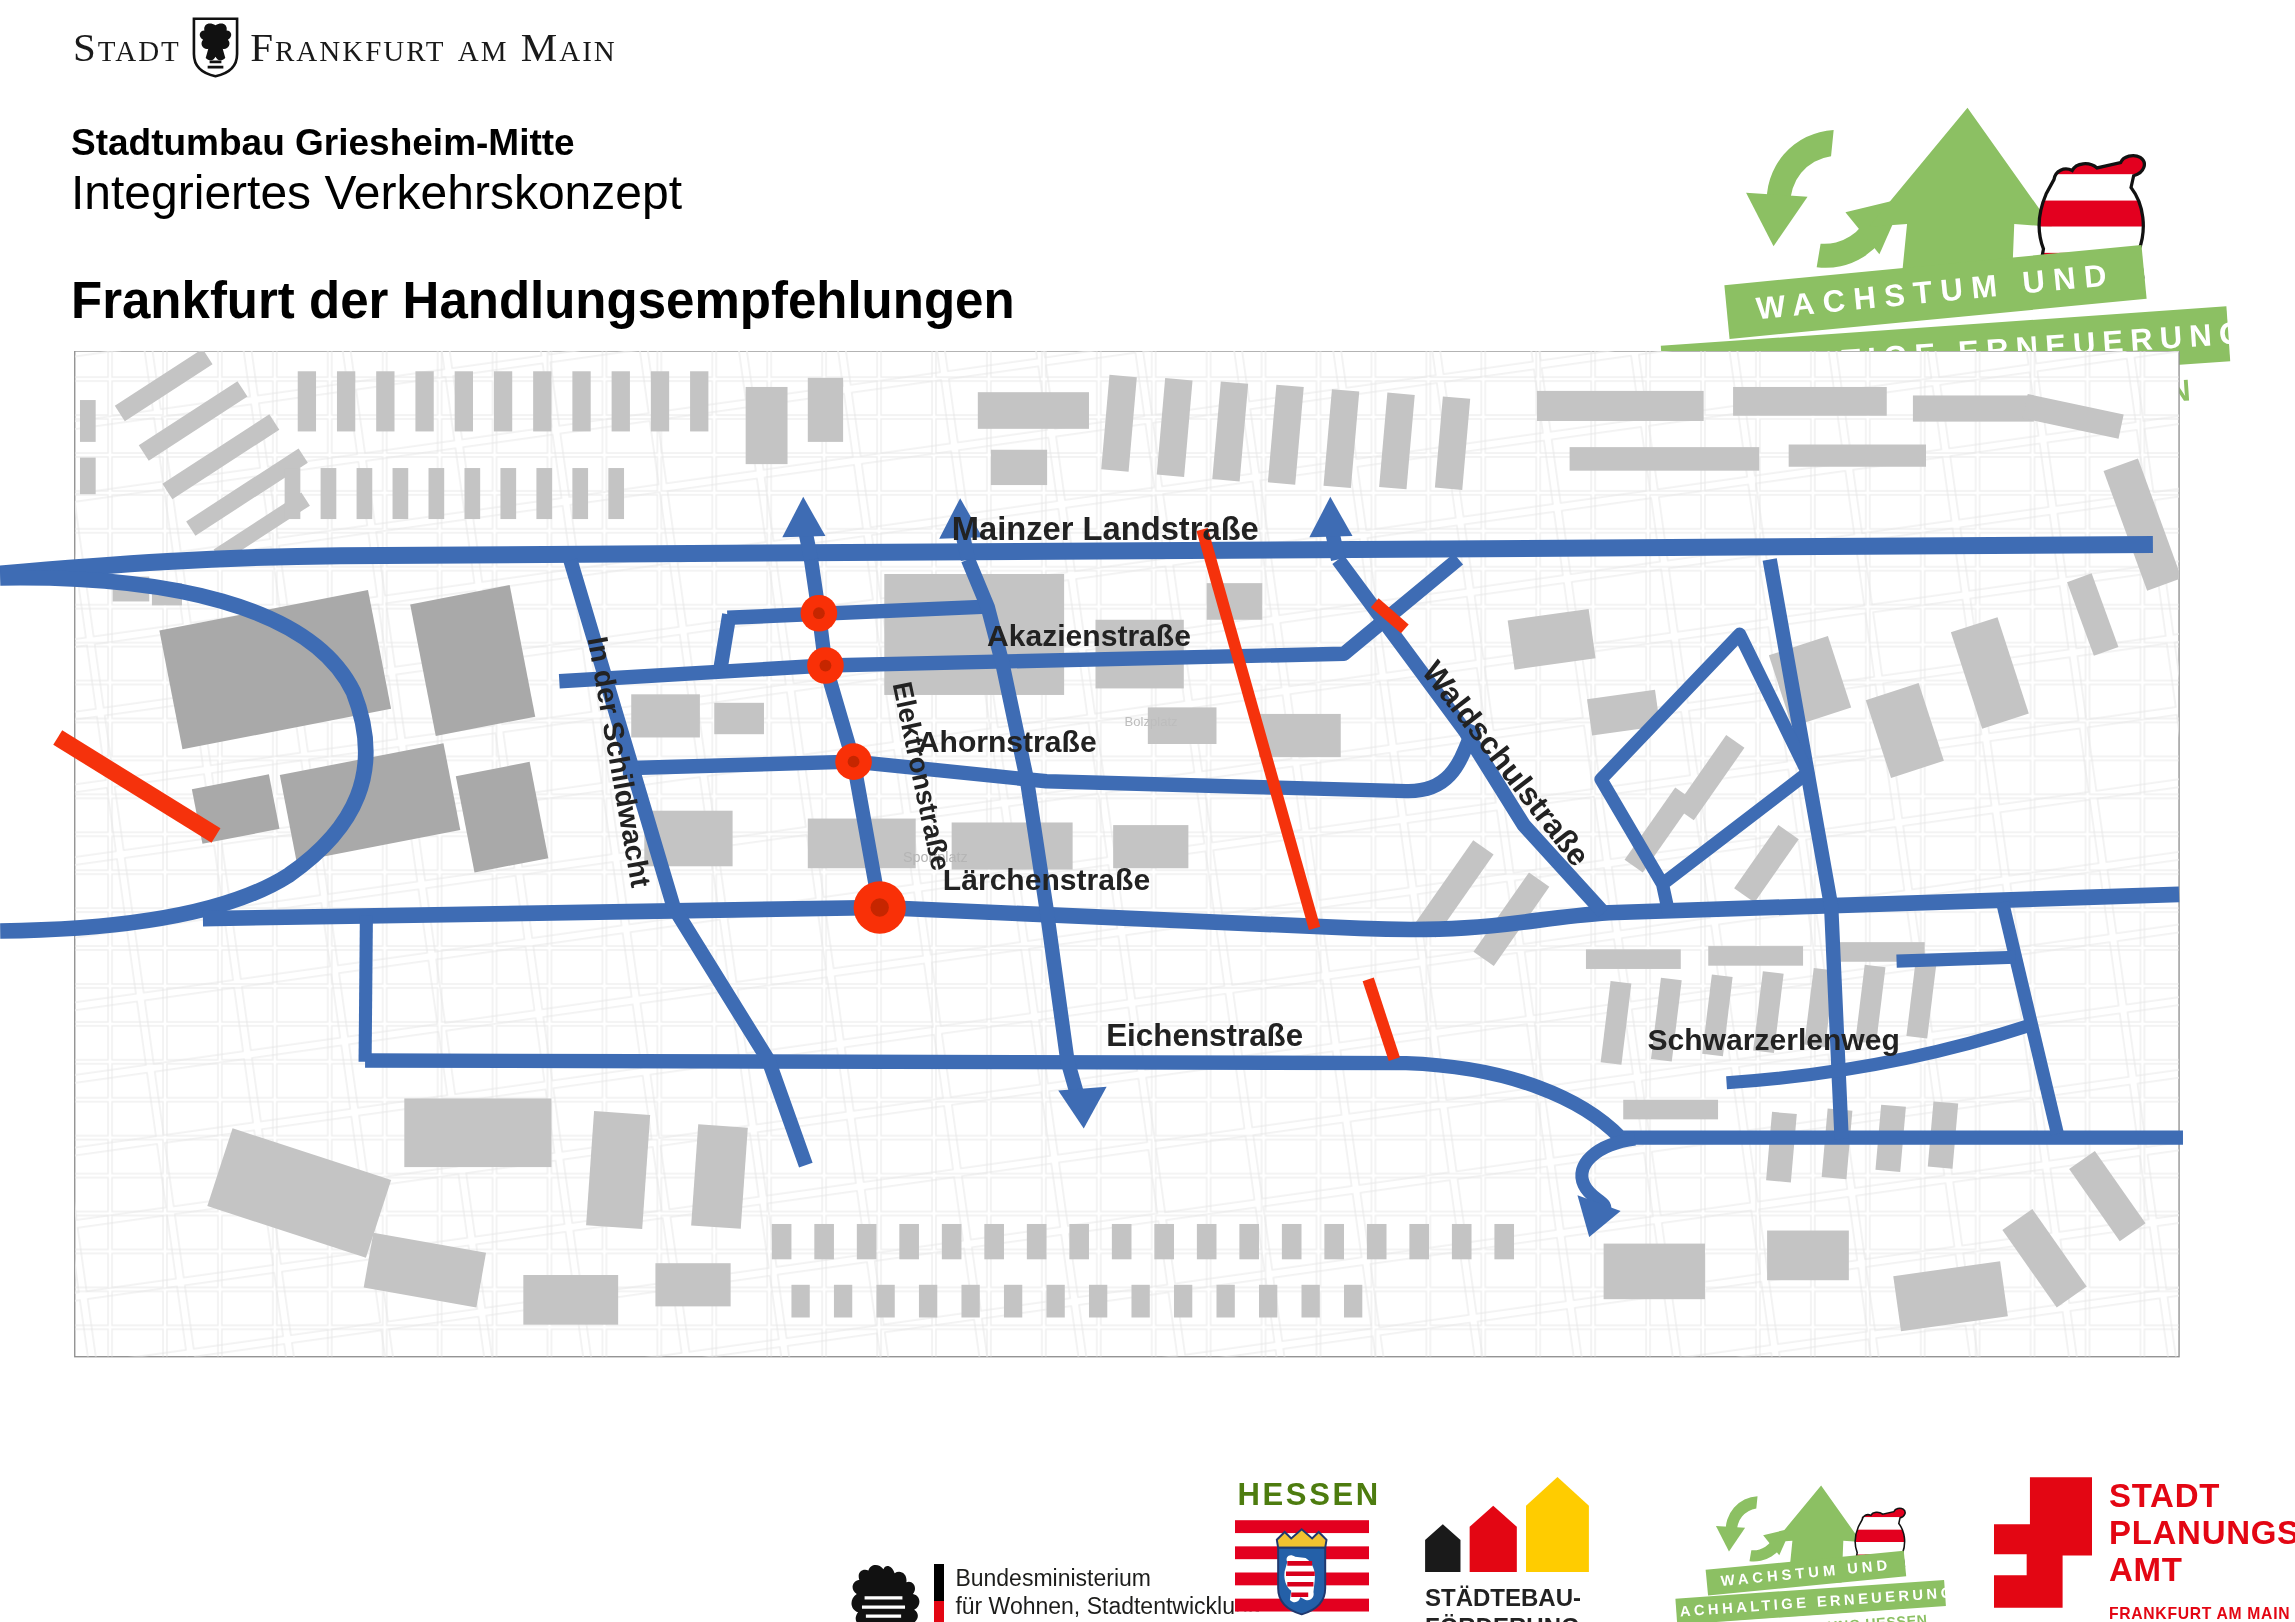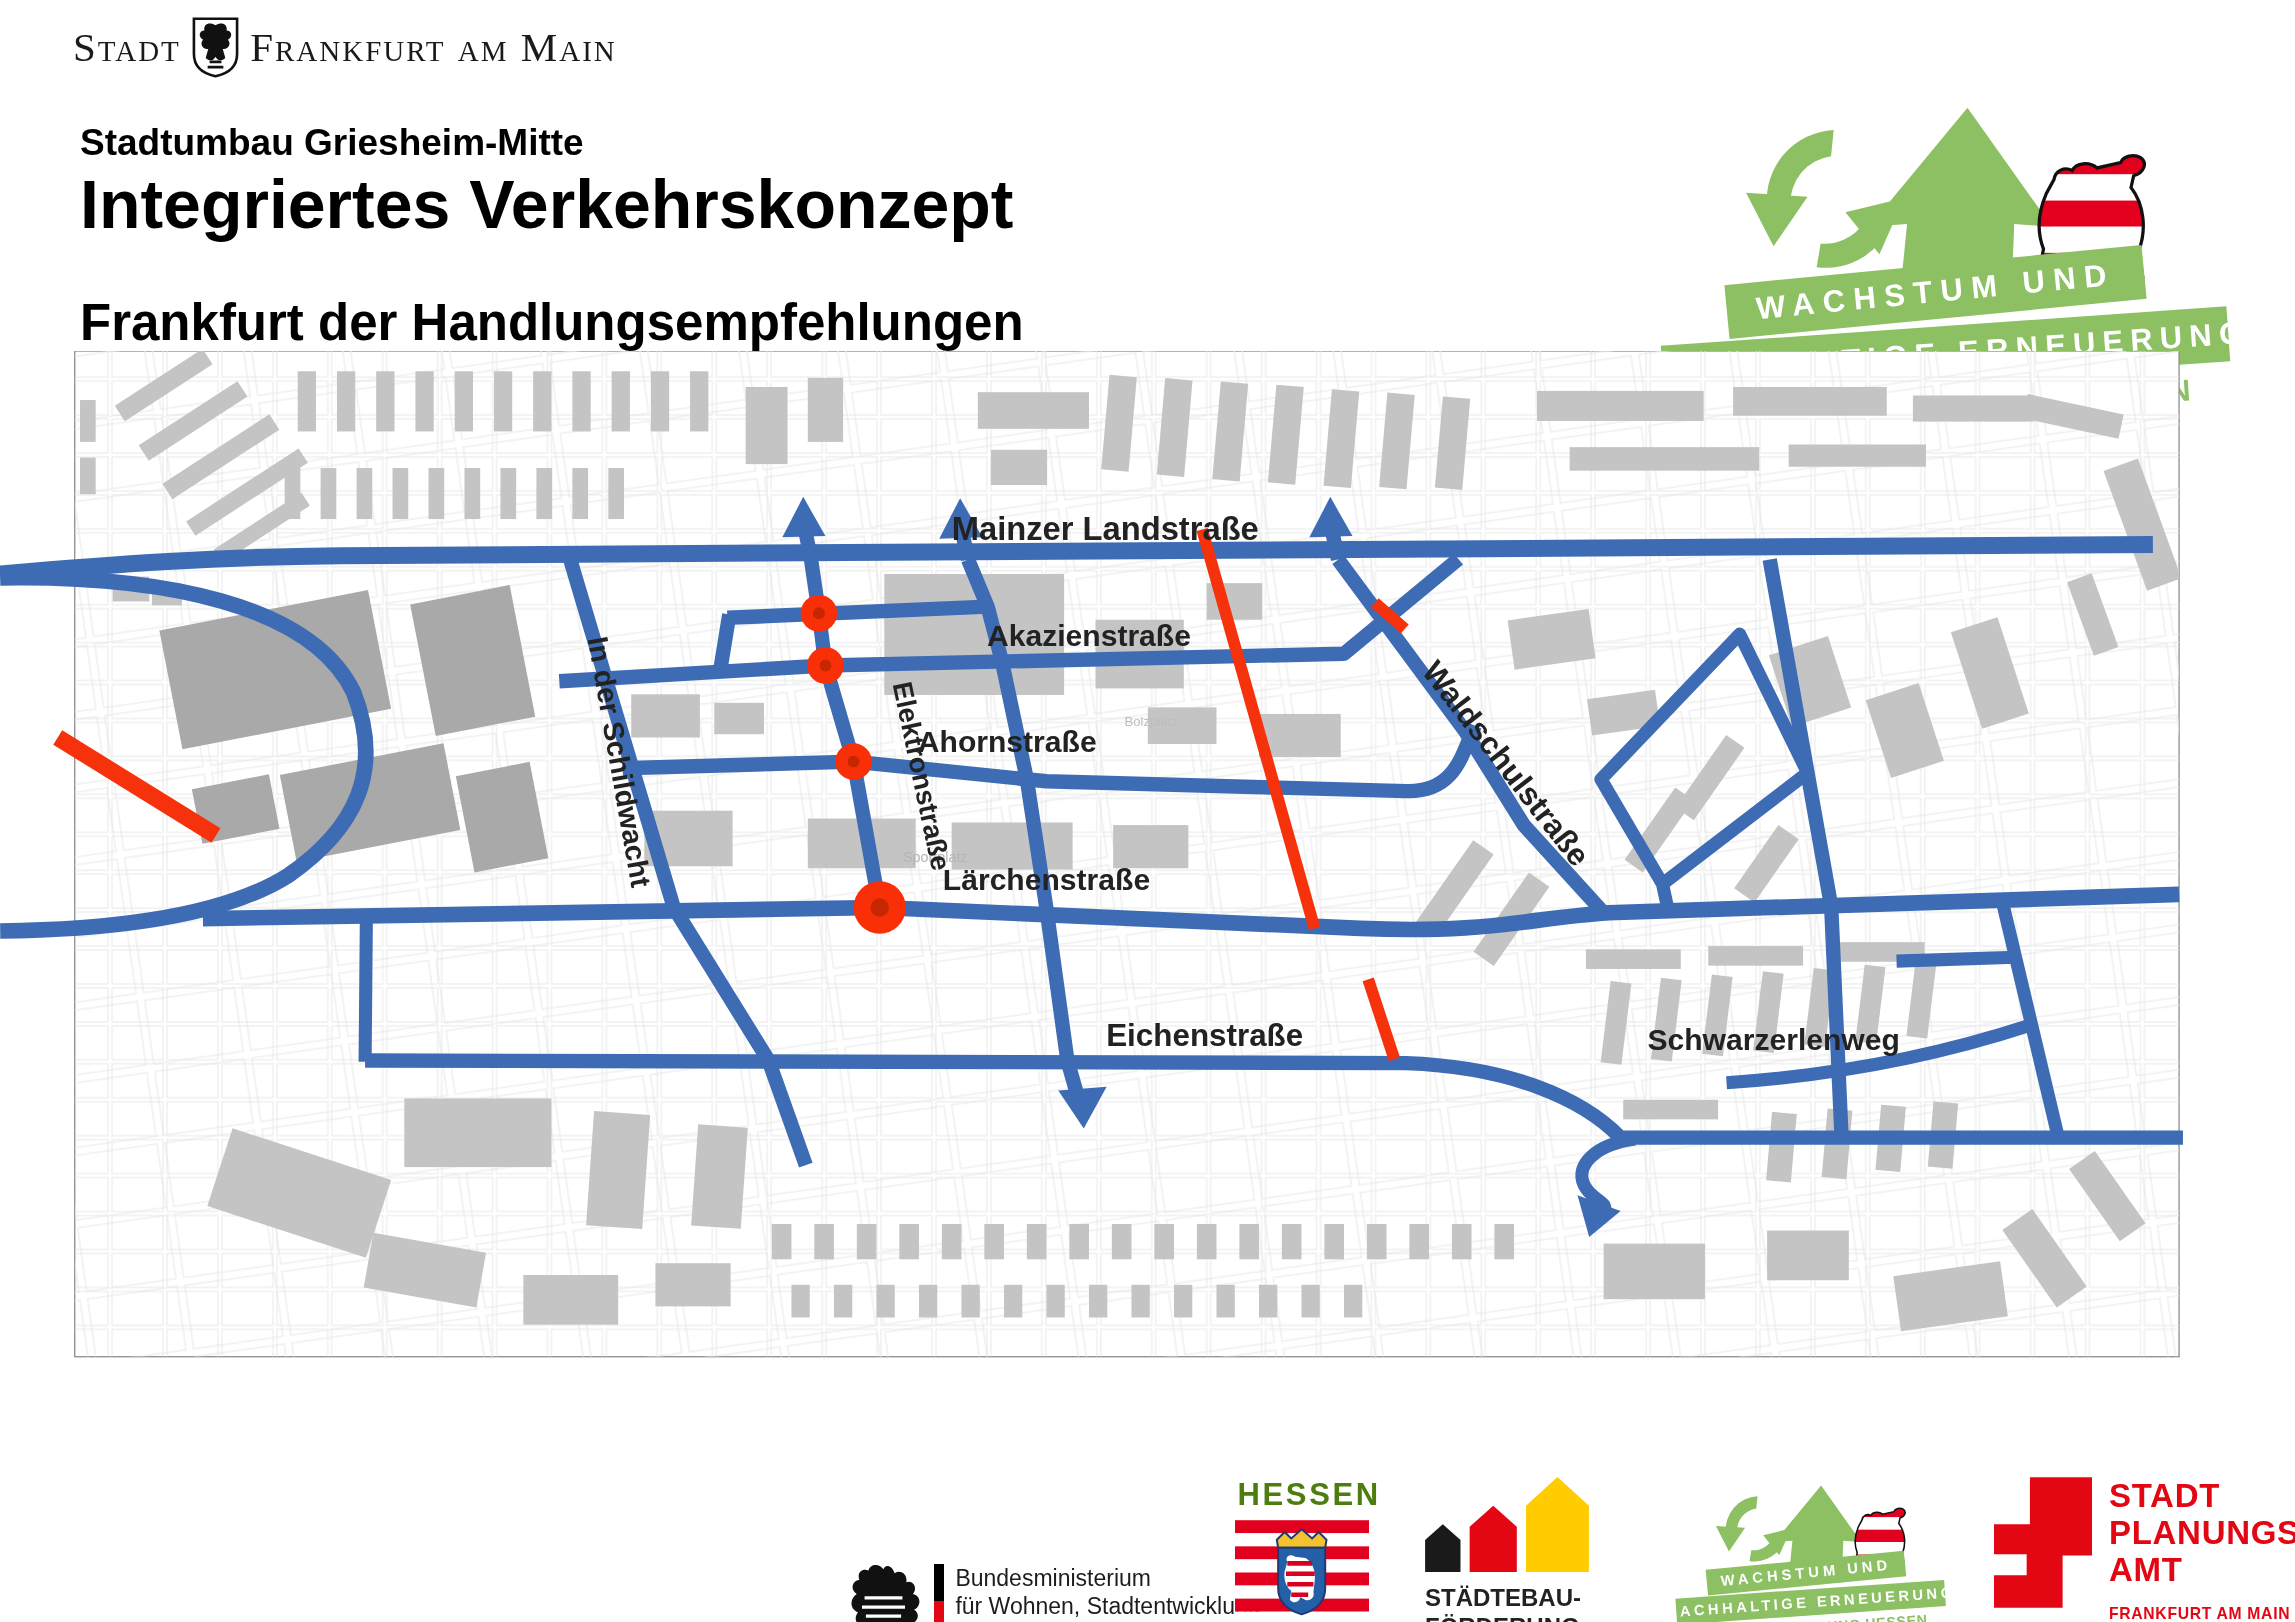--- a/index.html
+++ b/index.html
@@ -2,23 +2,23 @@
 <html style="font-size:10.5px"><head>
 <meta charset="utf-8">
 <style>
   html,body{margin:0;padding:0;background:#fff;}
   #page{position:relative;width:2295px;height:1622px;background:#fff;overflow:hidden;
         font-family:"Liberation Sans",sans-serif;}
   
   #wordmark{position:absolute;left:73px;top:15.7px;display:flex;align-items:center;gap:9.2px;
             font-family:"Liberation Serif",serif;color:#1a1a1a;}
   .wm-text{font-variant:small-caps;font-size:41px;letter-spacing:2px;line-height:1;}
-  #titles{position:absolute;left:80px;top:122px;color:#000;}
+  #titles{position:absolute;left:71px;top:122px;color:#000;}
   #subtitle{font-size:37px;font-weight:700;line-height:1.15;}
-  #title{font-size:68px;font-weight:700;line-height:1.1;margin-top:2.6px;}
+  #title{font-size:48px;font-weight:400;line-height:1.1;margin-top:2.6px;}
   #heading{font-size:51px;font-weight:700;margin-top:51px;}
   
   .badge{position:absolute;width:576px;height:366px;}
   #badge-top{left:1662px;top:96px;}
   .badge .art{position:absolute;left:0;top:0;}
   .banner{position:absolute;display:flex;align-items:center;justify-content:center;
           background:#8cc063;color:#fff;font-weight:700;white-space:nowrap;}
   .banner.b1{left:64px;top:169px;width:419px;height:54px;transform:rotate(-5.5deg);
              font-size:31px;letter-spacing:8.5px;}
   .banner.b2{left:0px;top:230px;width:567px;height:55px;transform:rotate(-4deg);

